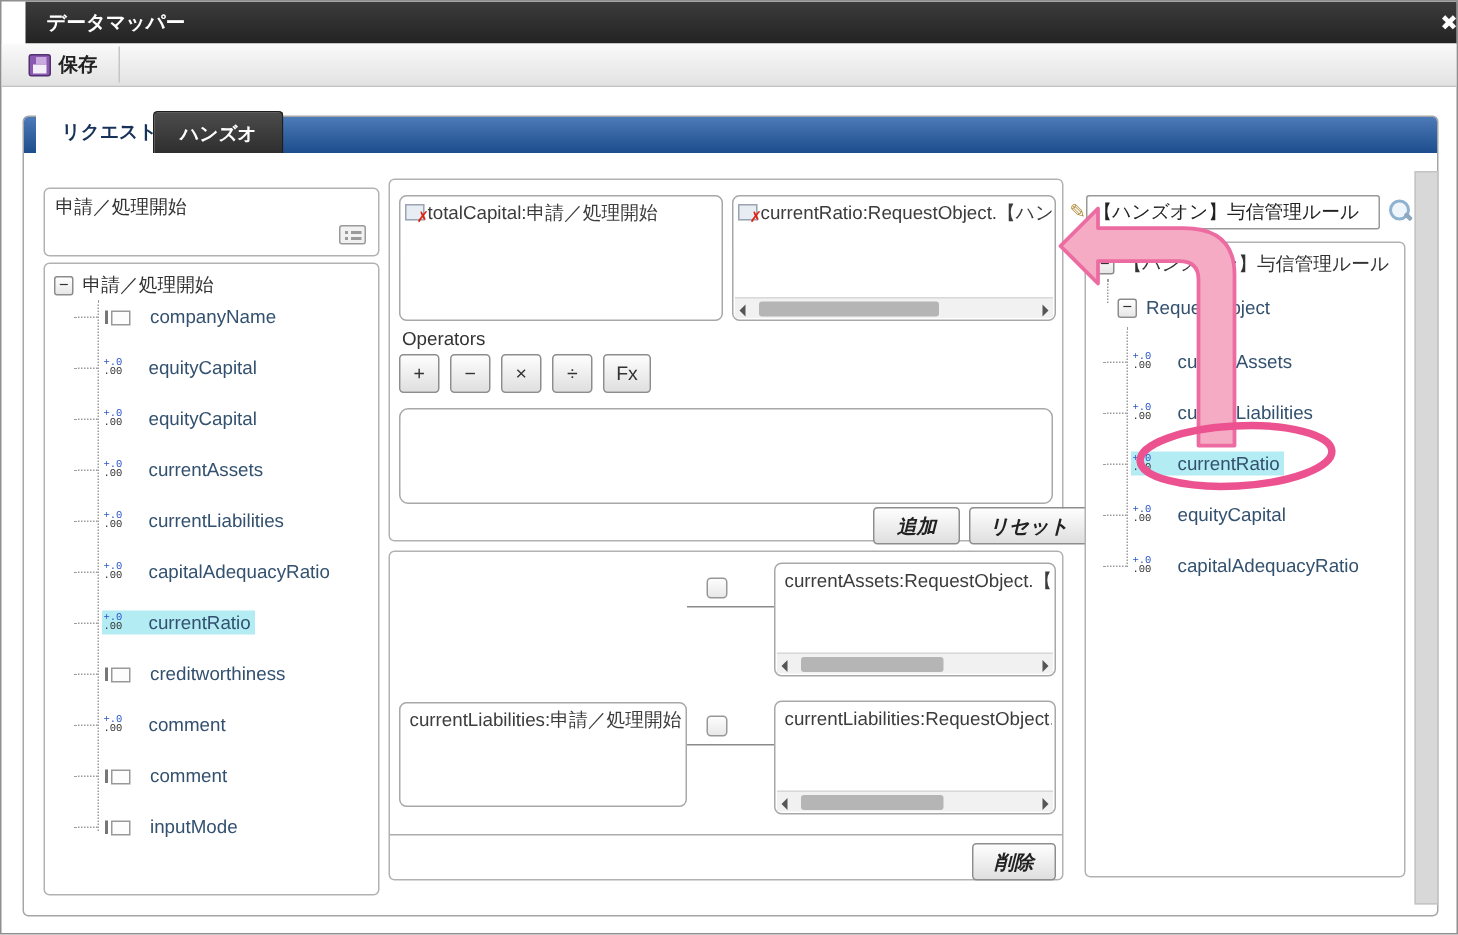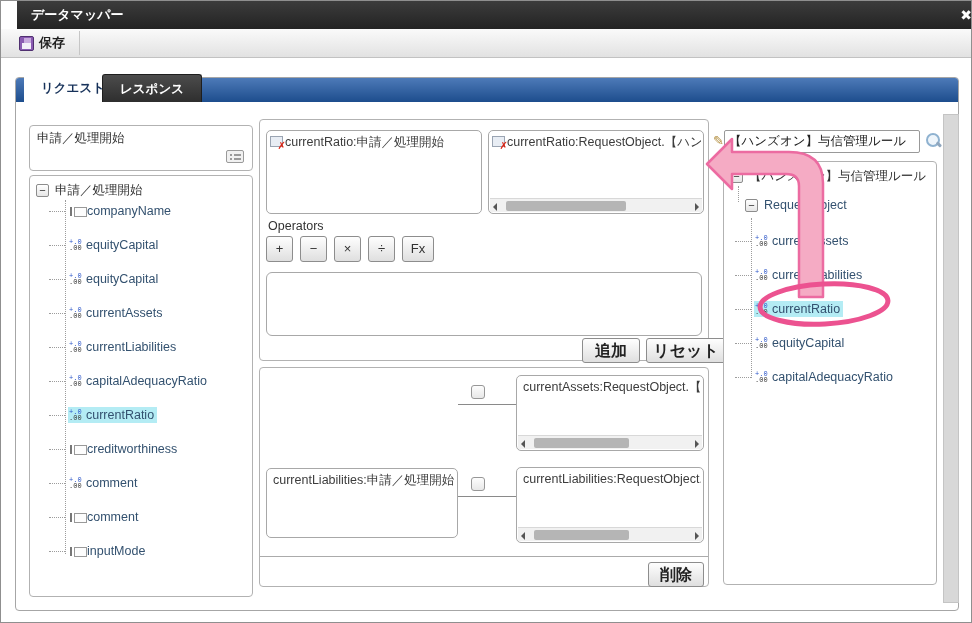--- a/index.html
+++ b/index.html
@@ -45,21 +45,21 @@
 
   .left-tree { left:28px; top:174px; width:224px; height:422px; }
   .right-tree { left:722px; top:160px; width:214px; height:424px; }
 
   .troot { position:absolute; left:6px; display:flex; align-items:center; gap:6px; font-size:12.5px; color:#333; }
   .expander { width:13px; height:13px; border:1px solid #8c8c8c; border-radius:2px; text-align:center;
               line-height:11px; font-size:11px; color:#333; background:linear-gradient(#fff,#e6e6e6); cursor:pointer; }
   .vguide { position:absolute; width:0; border-left:1px dotted #9c9c9c; }
   .trow { position:absolute; left:0; right:2px; height:34px; display:flex; align-items:center; cursor:pointer; }
   .stub { width:16px; height:0; border-top:1px dotted #9c9c9c; margin-right:3px; flex:none; }
-  .hlspan { display:flex; align-items:center; gap:1px; padding:1px 3px 1px 1px; }
+  .hlspan { display:flex; align-items:center; gap:14px; padding:1px 3px 1px 1px; }
   .hlspan.hl { background:#b4ecf4; }
   .tlabel { font-size:12.5px; color:#33516f; white-space:nowrap; }
   .icon-num { width:16px; height:13px; flex:none; font-family:"Liberation Mono","DejaVu Sans Mono",monospace;
               font-size:7px; line-height:6px; text-align:left; }
   .icon-num i { display:block; font-style:normal; color:#2b55c8; }
   .icon-num b { display:block; font-weight:normal; color:#333; }
   .icon-str { position:relative; width:17px; height:11px; flex:none; }
   .icon-str::before { content:""; position:absolute; left:1px; top:1px; width:2px; height:9px; background:#777; }
   .icon-str::after  { content:""; position:absolute; left:5px; top:1px; width:11px; height:8px; border:1px solid #999; background:#fdfdfd; }
 
@@ -78,21 +78,21 @@
   .sarrow.l { left:3px;  border-right-color:#555; border-left:none; }
   .sarrow.r { right:3px; border-left-color:#555; border-right:none; }
 
   .ops-label { position:absolute; left:8px; top:99px; font-size:12.5px; color:#333; }
   .ops-row { position:absolute; left:6px; top:116px; display:flex; gap:7px; }
   .btn { background:linear-gradient(#fefefe,#dfdfdf); border:1px solid #8d8d8d; border-radius:3px;
          color:#222; cursor:pointer; text-align:center; }
   .op-btn { width:27px; height:26px; font-size:13px; line-height:24px; color:#333; }
   .op-btn.fx { width:32px; }
   .expr { position:absolute; left:6px; top:152px; width:436px; height:64px; border:1px solid #a8a8a8; border-radius:6px; }
-  .jp-btn { position:absolute; height:25px; font-size:16px; font-weight:bold; line-height:23px; }
+  .jp-btn { position:absolute; height:25px; font-size:13px; font-weight:bold; line-height:23px;font-style:italic; }
   .add-btn   { left:322px; top:218px; width:58px; }
   .reset-btn { left:386px; top:218px; width:80px; }
 
   .maplist { left:258px; top:366px; width:450px; height:220px; }
   .map-row { position:absolute; left:0; width:448px; height:80px; }
   .map-src { left:6px; top:1px; width:192px; height:70px; }
   .map-src .btxt { left:6px; }
   .map-tgt { left:256px; top:0; width:188px; height:76px; }
   .map-tgt .btxt { left:6px; }
   .connector { position:absolute; left:198px; top:29px; width:58px; height:0; border-top:1px solid #8a8a8a; }
@@ -125,21 +125,21 @@
   <div class="save-btn">
     <span class="floppy"></span>
     <span>保存</span>
   </div>
   <div class="tb-sep"></div>
 </div>
 
 <div class="main">
   <div class="tabbar">
     <div class="tab active">リクエスト</div>
-    <div class="tab inactive">レスポンス</div>
+    <div class="tab inactive">ハンズオ</div>
   </div>
   <div class="gutter"></div>
 </div>
 
 <div class="panel src-field">
   <span class="txt">申請／処理開始</span>
   <span class="icon-form"></span>
 </div>
 
 <div class="panel left-tree">
@@ -259,21 +259,21 @@
     </span>
   </div>
     </div>
 </div>
 
 <div class="panel formula">
   <div class="fbox f-src">
     <span class="icon-mapbox">
         <span class="x">✗</span>
       </span>
-    <span class="btxt">currentRatio:申請／処理開始</span>
+    <span class="btxt">totalCapital:申請／処理開始</span>
   </div>
   <div class="fbox f-tgt">
     <span class="icon-mapbox">
         <span class="x">✗</span>
       </span>
     <span class="btxt">currentRatio:RequestObject.【ハンズオ</span>
     <div class="hscroll">
       <span class="sarrow l"></span>
       <span class="sarrow r"></span>
       <div class="thumb" style="left:16px; width:120px;"></div>

